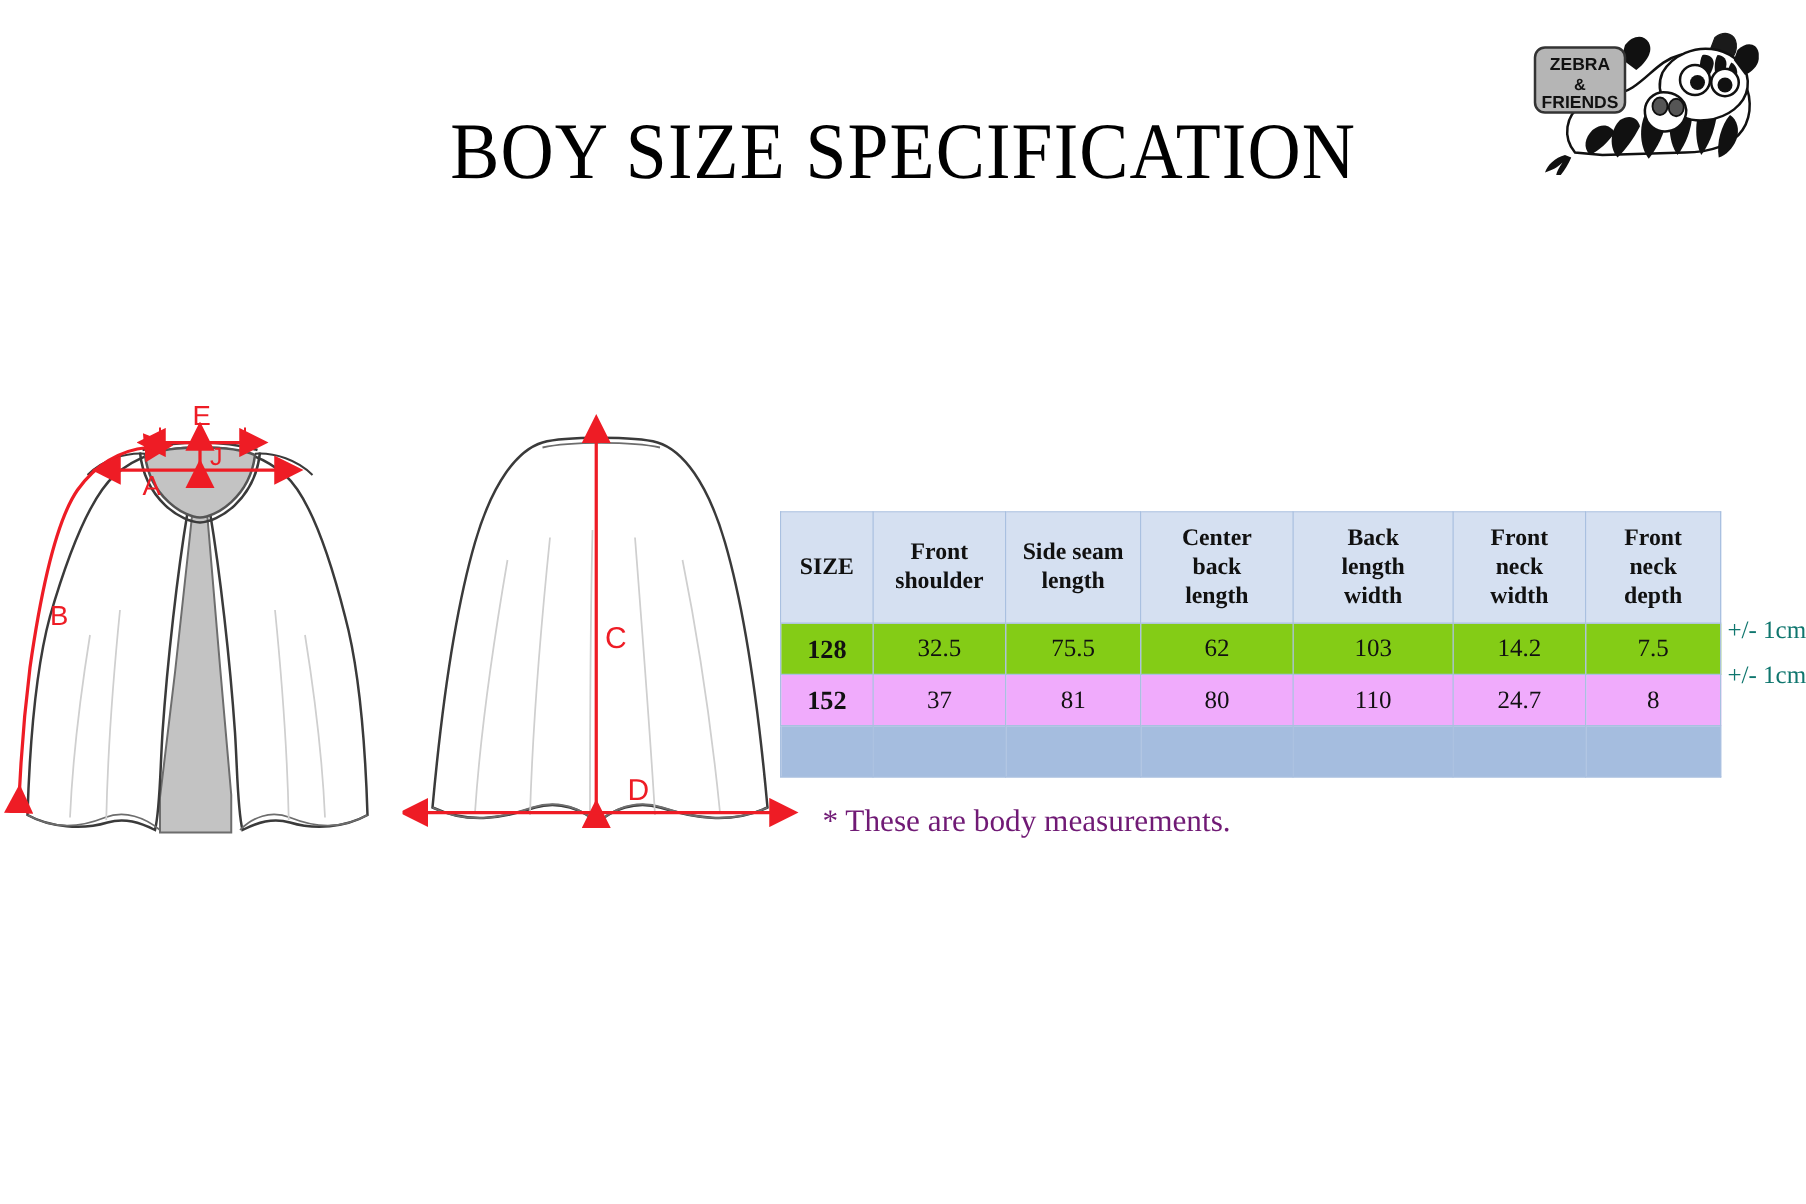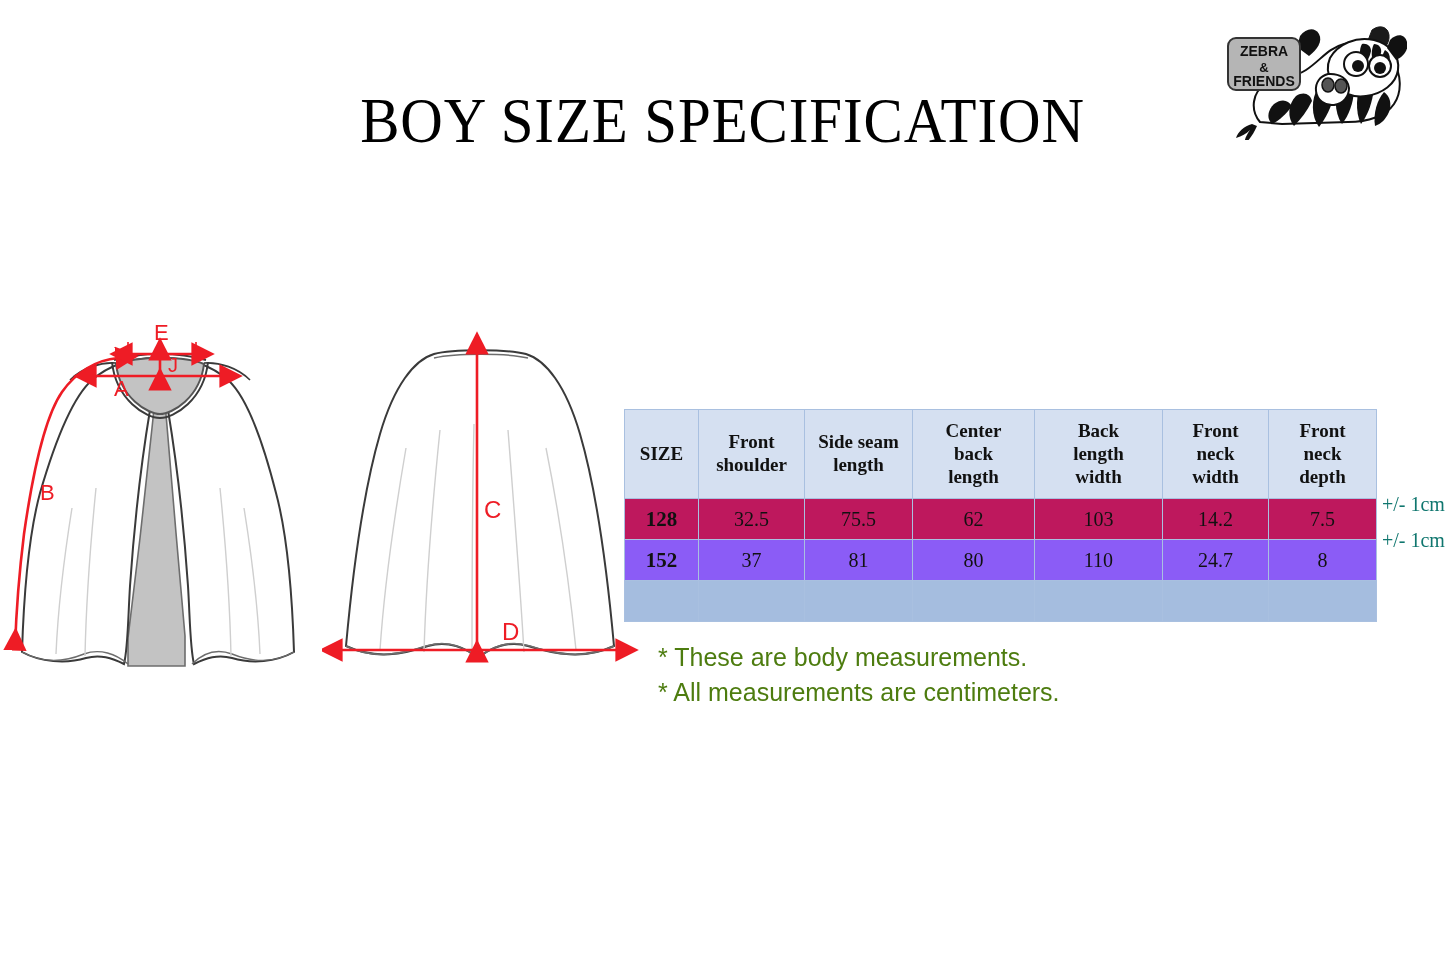--- a/index.html
+++ b/index.html
@@ -89,22 +89,22 @@
   }
   table.size-table tbody td {
     font-size: 20px;
     height: 36px;
     padding: 2px;
   }
   table.size-table tbody td.size-cell {
     font-weight: bold;
     font-size: 21px;
   }
-  tr.row-dark td { background: #be185d; }
-  tr.row-light td { background: #8b5cf6; }
+  tr.row-dark td { background: #84cc16; }
+  tr.row-light td { background: #f0abfc; }
   tr.row-empty td { background: #a5bddf; height: 40px; }
 
   col.c-size   { width: 74px; }
   col.c-fs     { width: 106px; }
   col.c-ssl    { width: 108px; }
   col.c-cbl    { width: 122px; }
   col.c-bbw    { width: 128px; }
   col.c-fnw    { width: 106px; }
   col.c-fnd    { width: 108px; }
 
@@ -118,24 +118,24 @@
     white-space: nowrap;
   }
   #tolerance-128 { top: 493px; }
   #tolerance-152 { top: 529px; }
 
   
   #notes {
     position: absolute;
     left: 658px;
     top: 640px;
-    font-family: Liberation Sans, sans-serif;
+    font-family: Liberation Serif, serif;
     font-size: 25px;
     line-height: 35px;
-    color: #4d7c0f;
+    color: #701a75;
   }
   #notes div { white-space: nowrap; }
 </style>
 </head>
 <body>
 
 <div id="page-title">BOY SIZE SPECIFICATION</div>
 
 <div id="brand-logo">
   <svg width="185" height="128" viewBox="0 0 185 128">
@@ -356,14 +356,13 @@
       </tr>
     </tbody>
   </table>
 </div>
 
 <div class="tolerance" id="tolerance-128">+/- 1cm</div>
 <div class="tolerance" id="tolerance-152">+/- 1cm</div>
 
 <div id="notes">
   <div>* These are body measurements.</div>
-  <div>* All measurements are centimeters.</div>
 </div>
 
 </body></html>

